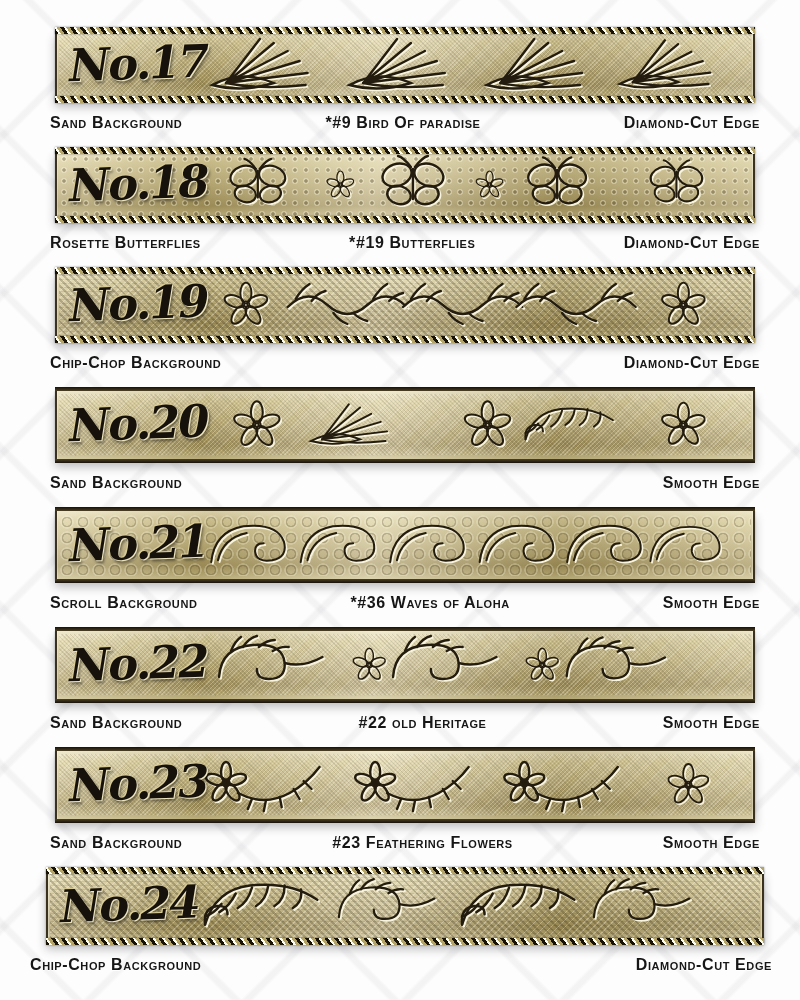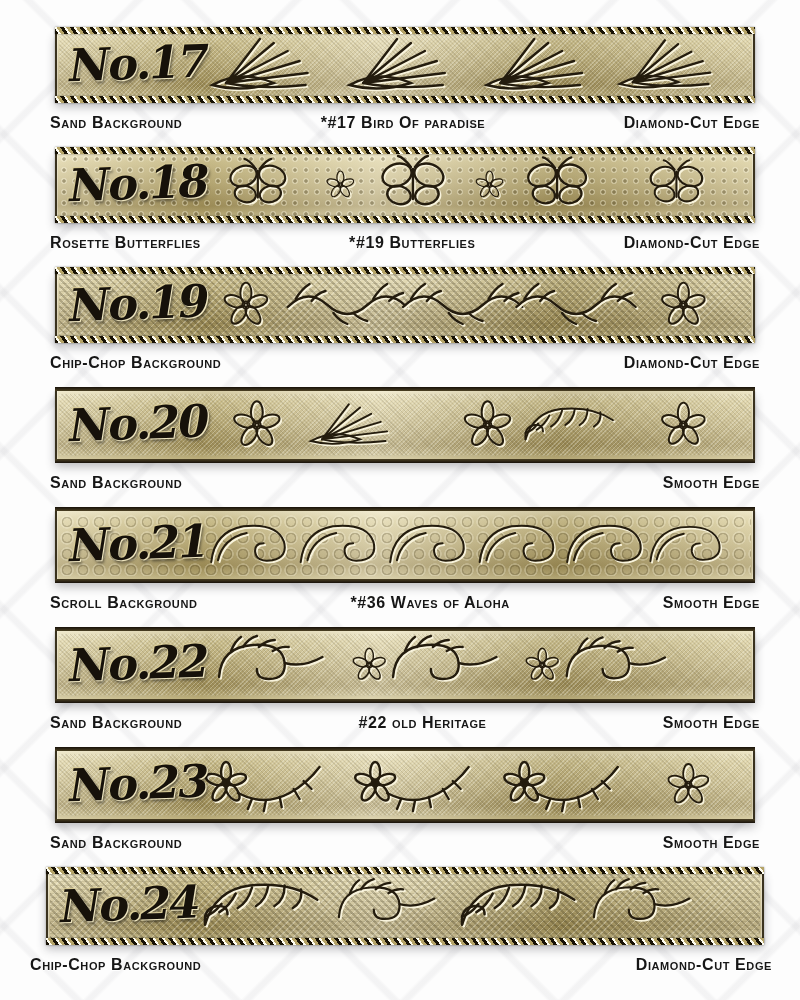--- a/index.html
+++ b/index.html
@@ -153,21 +153,21 @@
           <use href="#sym-bop" xlink:href="#sym-bop" transform="translate(428 3) scale(1)" color="#241c0e"></use>
           <use href="#sym-bop" xlink:href="#sym-bop" transform="translate(563.6 6.200000000000001) scale(0.95)" color="#f8f3dc"></use>
           <use href="#sym-bop" xlink:href="#sym-bop" transform="translate(562 4.600000000000001) scale(0.95)" color="#241c0e"></use>
         </svg>
       <span class="no">No.17</span>
       <div class="edge top"></div>
       <div class="edge bottom"></div>
     </div>
     <div class="caption">
       <span>Sand Background</span>
-      <span>*#17 Bird Of paradise</span>
+      <span>*#9 Bird Of paradise</span>
       <span>Diamond-Cut Edge</span>
     </div>
   </section>
 
   <section class="row">
     <div class="band" data-edge="diamond-cut" data-bg="rosette">
       <div class="texture"></div>
       <svg class="motifs" viewBox="0 0 700 70" preserveAspectRatio="none">
           <use href="#sym-butterfly" xlink:href="#sym-butterfly" transform="translate(149.6 7.799999999999999) scale(0.9)" color="#f8f3dc"></use>
           <use href="#sym-butterfly" xlink:href="#sym-butterfly" transform="translate(148 6.199999999999999) scale(0.9)" color="#241c0e"></use>
@@ -309,20 +309,21 @@
           <use href="#sym-featherflower" xlink:href="#sym-featherflower" transform="translate(448 3) scale(1)" color="#241c0e"></use>
           <use href="#sym-flower" xlink:href="#sym-flower" transform="translate(591.6 12.6) scale(0.75)" color="#f8f3dc"></use>
           <use href="#sym-flower" xlink:href="#sym-flower" transform="translate(590 11) scale(0.75)" color="#241c0e"></use>
         </svg>
       <span class="no">No.23</span>
       <div class="edge top"></div>
       <div class="edge bottom"></div>
     </div>
     <div class="caption">
       <span>Sand Background</span>
+      <span>#23 Feathering Flowers</span>
       <span>Smooth Edge</span>
     </div>
   </section>
 
   <section class="row wide">
     <div class="band" data-edge="diamond-cut" data-bg="chip-chop">
       <div class="texture"></div>
       <svg class="motifs" viewBox="0 0 700 70" preserveAspectRatio="none">
           <use href="#sym-longfeather" xlink:href="#sym-longfeather" transform="translate(151.6 4.6) scale(1)" color="#f8f3dc"></use>
           <use href="#sym-longfeather" xlink:href="#sym-longfeather" transform="translate(150 3) scale(1)" color="#241c0e"></use>

